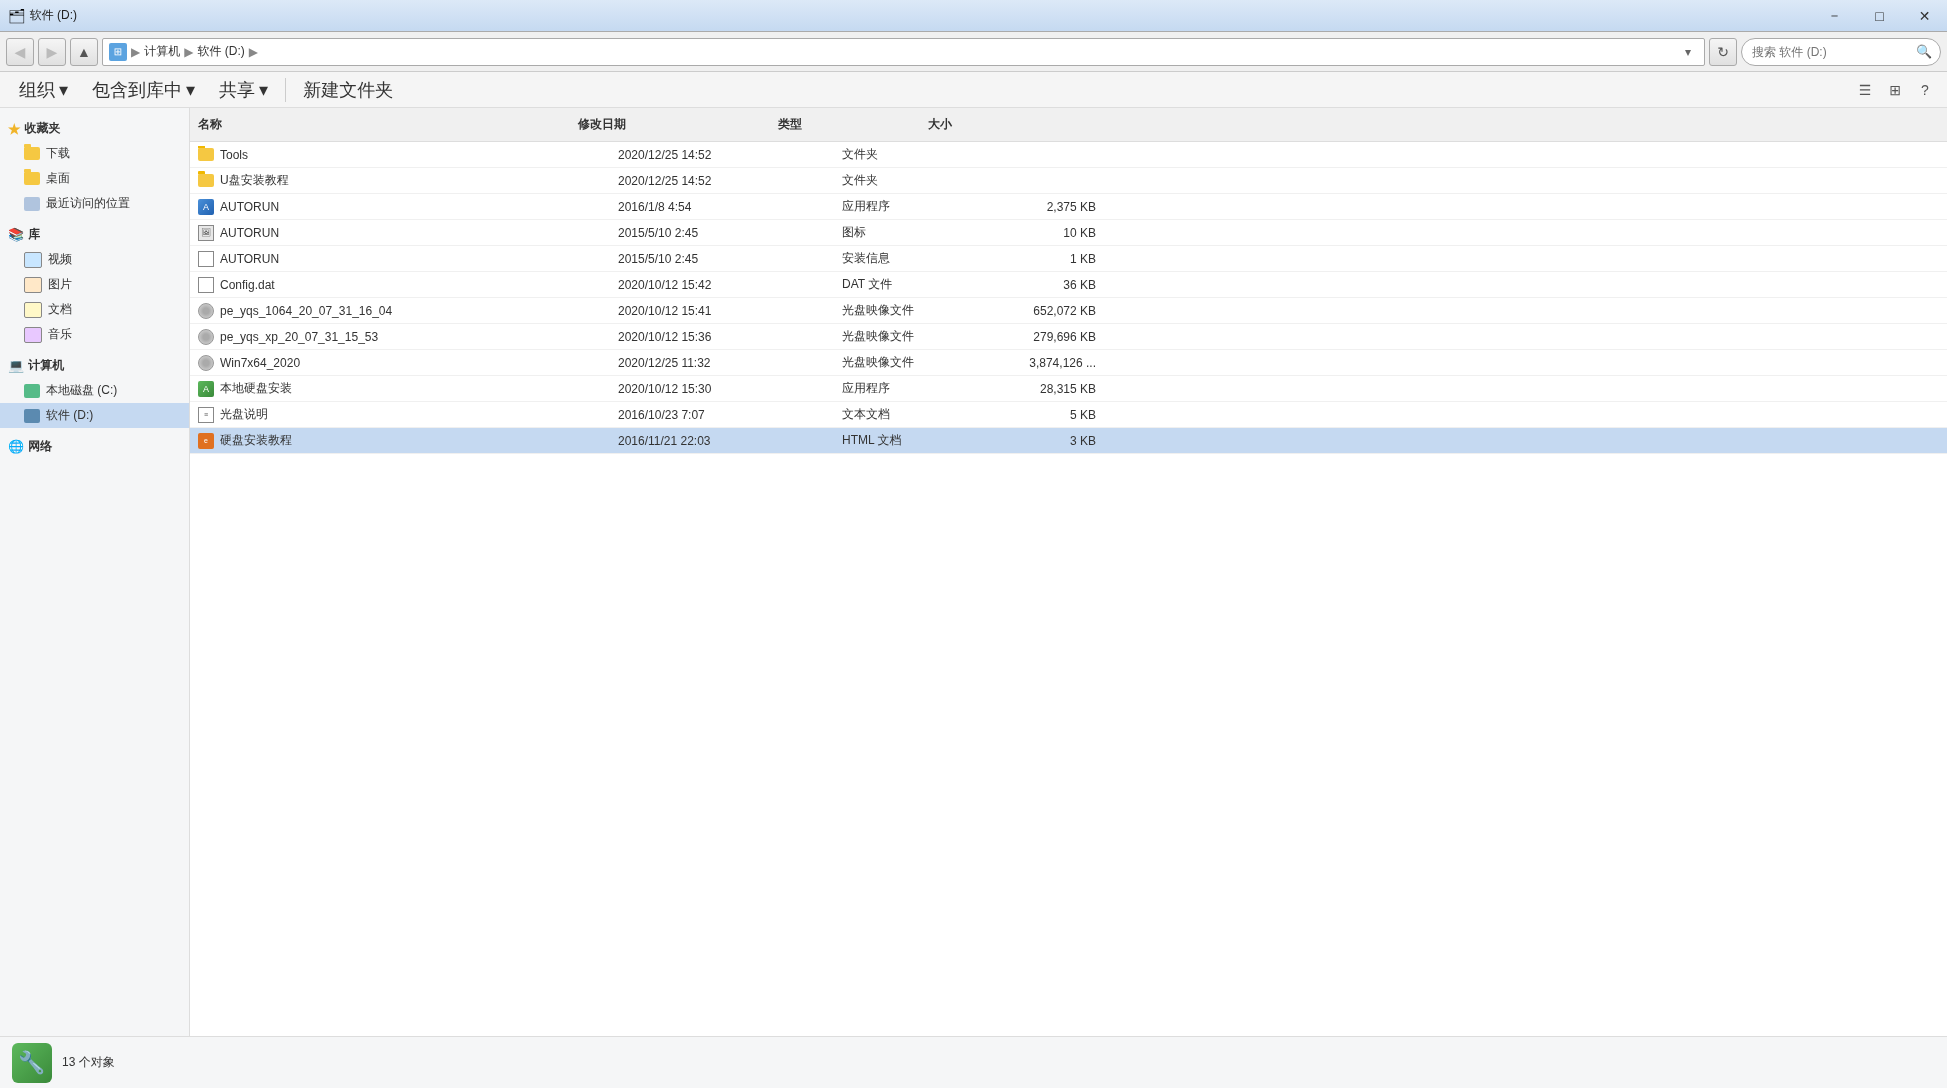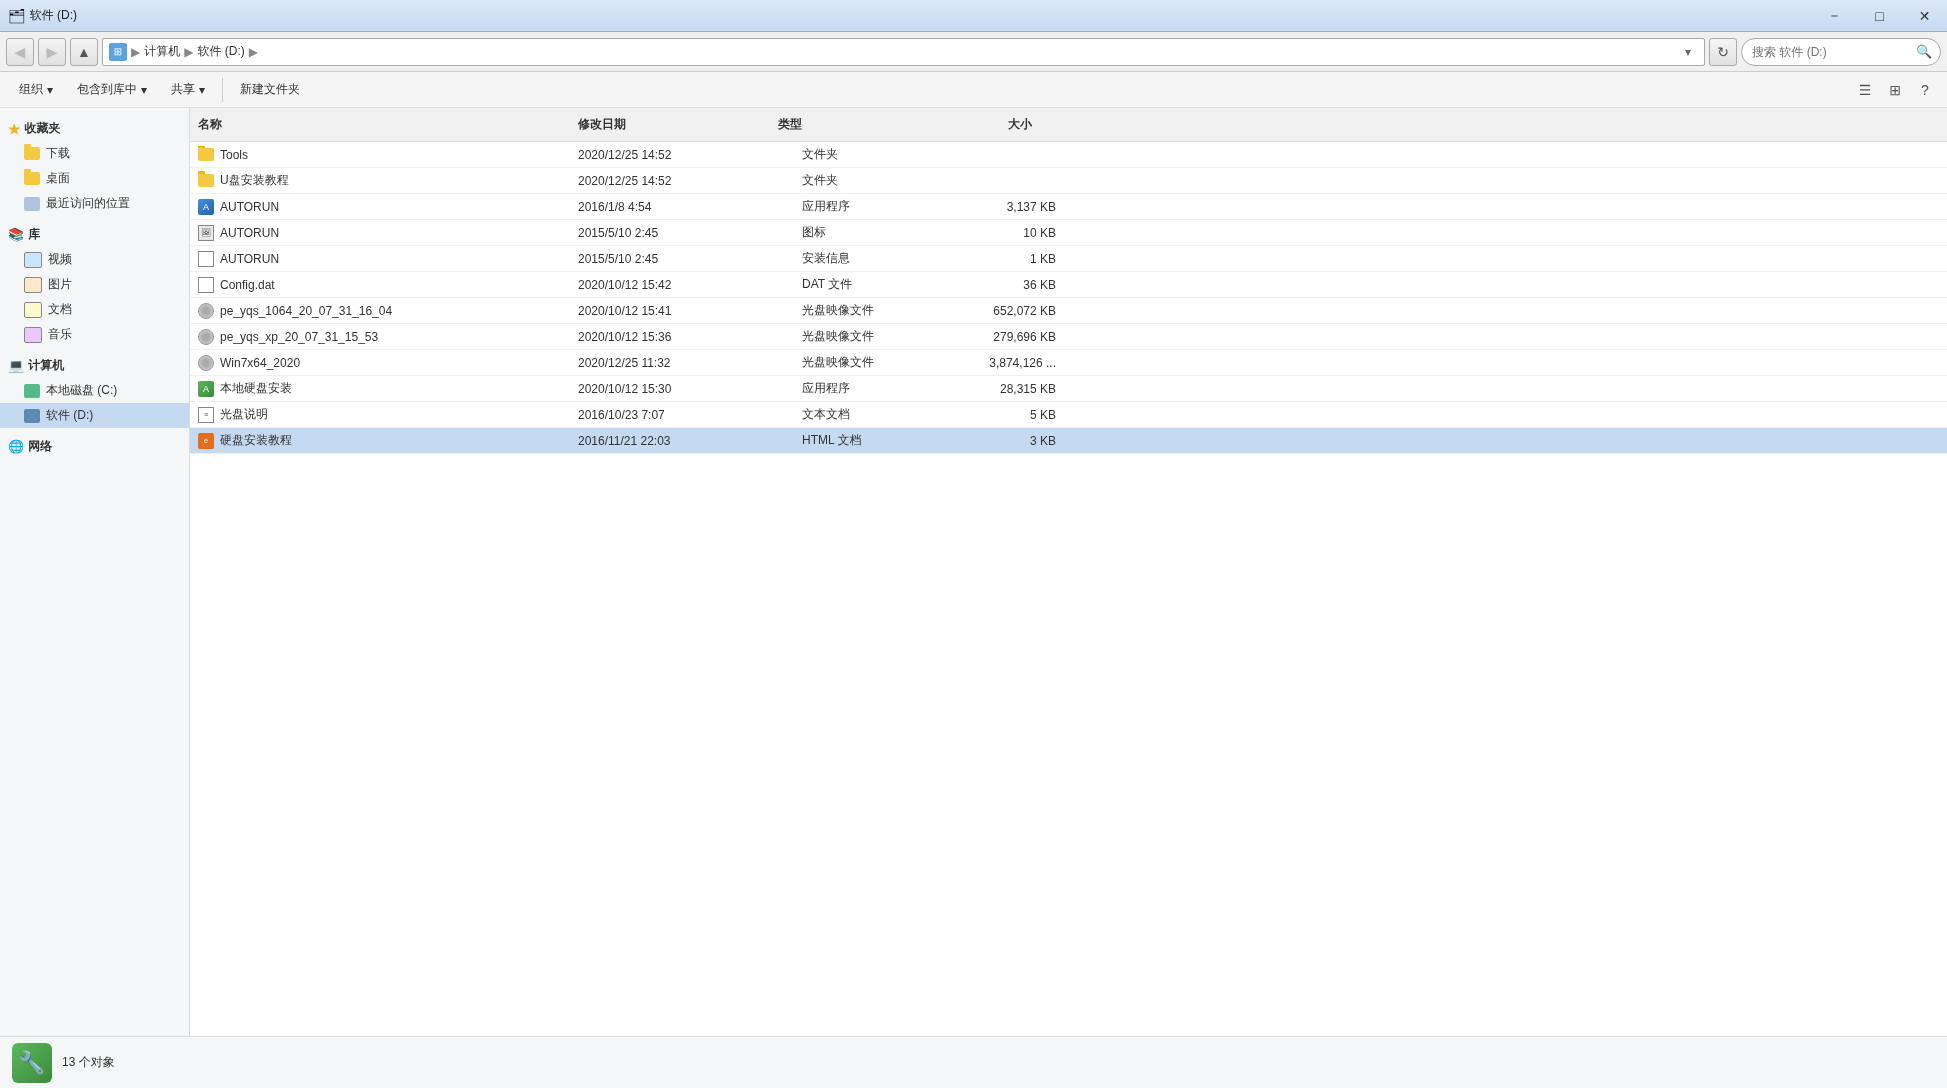--- a/index.html
+++ b/index.html
@@ -159,21 +159,21 @@
     .toolbar-btn {
       height: 28px;
       padding: 0 10px;
       border: 1px solid transparent;
       background: transparent;
       border-radius: 3px;
       cursor: pointer;
       display: flex;
       align-items: center;
       gap: 4px;
-      font-size: 12px;
+      font-size: 18px;
       color: #333;
     }
     .toolbar-separator {
       width: 1px;
       height: 24px;
       background: #ccc;
       margin: 0 4px;
     }
     .toolbar-spacer { flex: 1; }
     .view-controls {
@@ -295,21 +295,21 @@
       font-weight: bold;
     }
     .file-header-col {
       padding: 4px 8px;
       cursor: pointer;
       user-select: none;
     }
     .col-name { width: 380px; }
     .col-date { width: 200px; }
     .col-type { width: 150px; }
-    .col-size { width: 120px; text-align: right; }
+    .col-size { width: 120px; text-align: left; }
 
     .file-list {
       flex: 1;
       overflow-y: auto;
     }
     .file-row {
       display: flex;
       align-items: center;
       padding: 2px 0;
       border-bottom: 1px solid #f0f0f0;
@@ -326,20 +326,21 @@
       color: #333;
       white-space: nowrap;
       overflow: hidden;
       text-overflow: ellipsis;
     }
     .file-row-date {
       width: 200px;
       font-size: 12px;
       color: #333;
       padding: 2px 8px;
+      margin-left: 40px;
     }
     .file-row-type {
       width: 150px;
       font-size: 12px;
       color: #333;
       padding: 2px 8px;
       margin-left: 24px;
     }
     .file-row-size {
       width: 120px;
@@ -634,21 +635,21 @@
       <div class="file-row-type">文件夹</div>
       <div class="file-row-size"></div>
     </div>
         <div class="file-row">
       <div class="file-row-name">
         <span class="icon-app">A</span>
         <span>AUTORUN</span>
       </div>
       <div class="file-row-date">2016/1/8 4:54</div>
       <div class="file-row-type">应用程序</div>
-      <div class="file-row-size">3,137 KB</div>
+      <div class="file-row-size">2,375 KB</div>
     </div>
         <div class="file-row">
       <div class="file-row-name">
         <span class="icon-img">🖼</span>
         <span>AUTORUN</span>
       </div>
       <div class="file-row-date">2015/5/10 2:45</div>
       <div class="file-row-type">图标</div>
       <div class="file-row-size">10 KB</div>
     </div>

